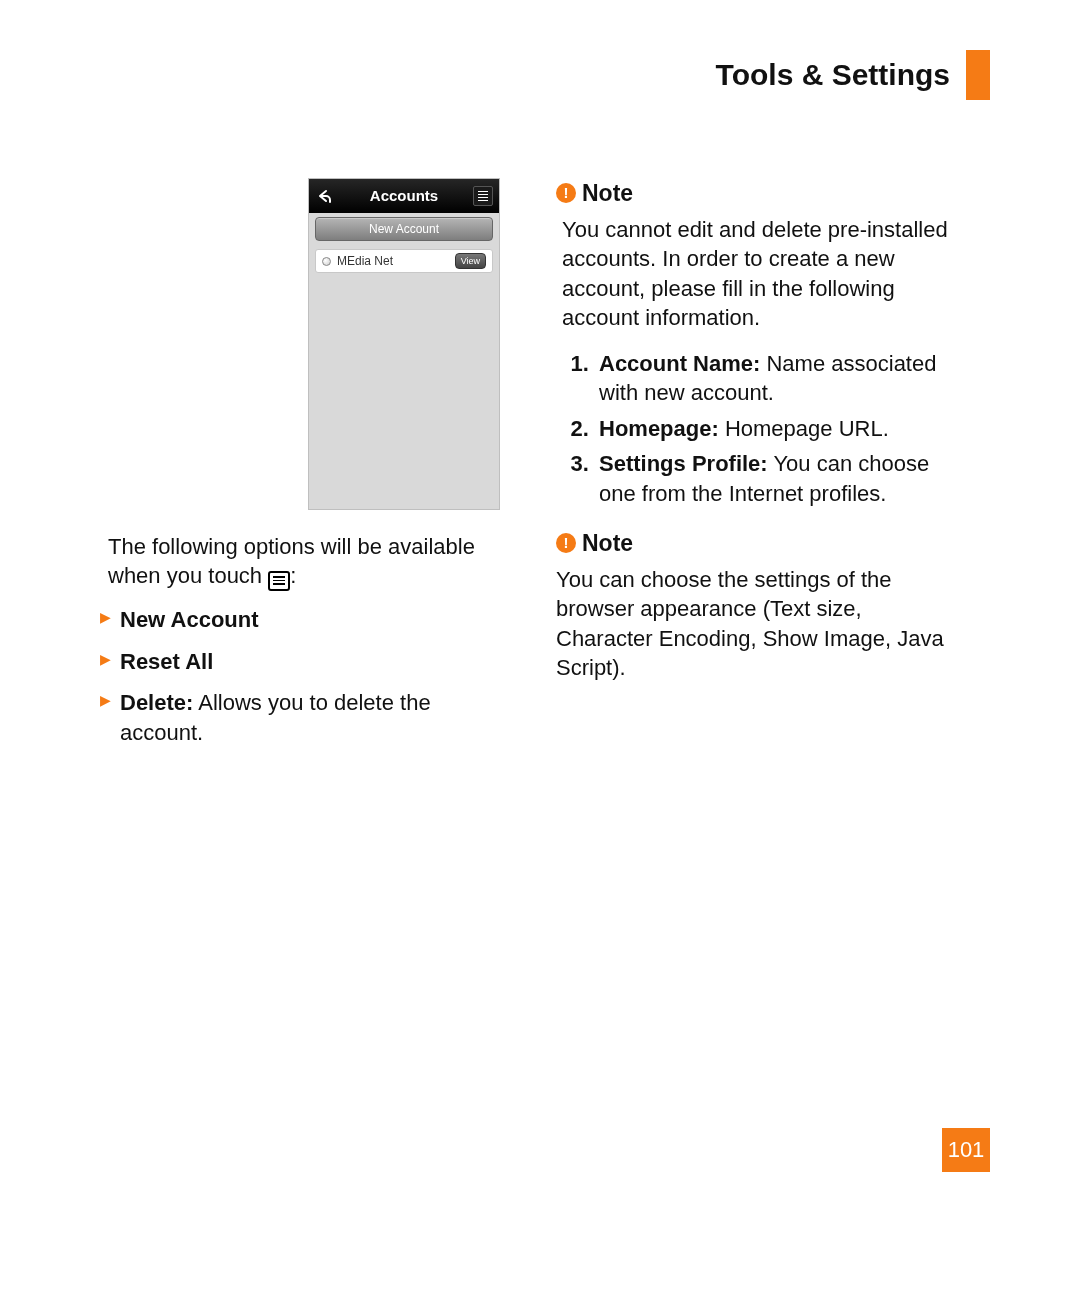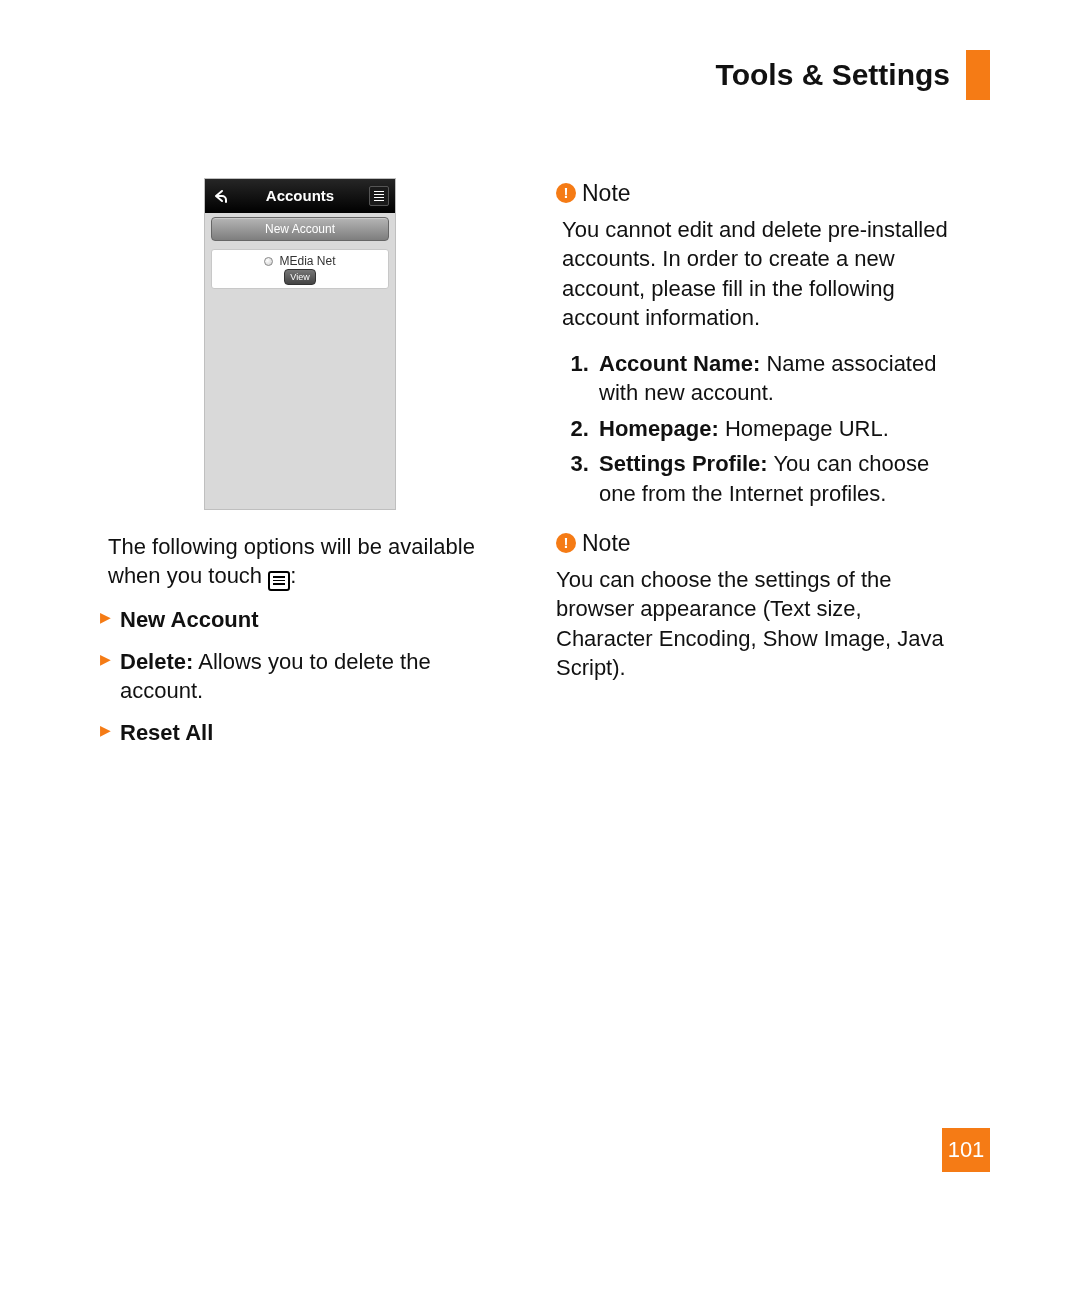--- a/index.html
+++ b/index.html
@@ -47,21 +47,21 @@
   .col {
     width: 400px;
     font-size: 22px;
     line-height: 1.34;
     font-family: "Helvetica Neue", Helvetica, Arial, sans-serif;
     font-weight: 300;
   }
   .col b { font-weight: 700; }
 
   
-  .phone-wrap { display:flex; justify-content:center; margin-bottom: 22px; }
+  .phone-wrap { display:flex; justify-content:flex-end; margin-bottom: 22px; }
   .phone {
     width: 192px;
     height: 332px;
     background: #d9d9d9;
     border: 1px solid #bfbfbf;
   }
   .phone-top {
     height: 34px;
     background: linear-gradient(#262626, #000);
     display: flex;
@@ -111,21 +111,20 @@
     margin:4px 6px;
     background:#fff;
     border:1px solid #c8c8c8;
     border-radius:3px;
     padding:3px 6px;
     display:flex;
     align-items:center;
     justify-content:space-between;
     font-size:12px;
     color:#333;
-    flex-direction:column;
   }
   .list-row .radio{
     width:9px;height:9px;border:1px solid #888;border-radius:50%;margin-right:6px;display:inline-block;
     background: radial-gradient(circle at 35% 35%, #fff, #ccc);
   }
   .view-btn{
     background: linear-gradient(#777,#444);
     color:#fff;
     font-size:9px;
     padding:1px 5px;
@@ -170,21 +169,21 @@
     gap:6px;
     margin: 0 0 6px 0;
   }
   .note-icon{
     width:20px;height:20px;border-radius:50%;
     background:#f57b15;
     color:#fff;
     display:flex;align-items:center;justify-content:center;
     font-size:15px;font-weight:800;font-family:Arial,sans-serif;
   }
-  .note-label{ font-weight:400; font-size:23px; }
+  .note-label{ font-weight:700; font-size:23px; }
   .note-body { margin: 0 0 16px 6px; }
 
   ol.num { margin:0 0 20px 6px; padding-left:22px; }
   ol.num li { margin:6px 11px; padding-left:4px;}
   ol.num li::marker { font-weight:700; }
   .li-head { font-weight:700; }
 
   .section-h { font-style: italic; font-size:24px; color:#4a4a4a; margin: 14px 0 10px 0; font-weight:400;}
 
   .page-num {
@@ -239,22 +238,22 @@
         </div>
       </div>
 
       <div class="intro">
         <span>The following options will be available when you touch </span>
         <span class="menu-icon"></span><span>:</span>
       </div>
 
       <ul class="b-list">
         <li><b>New Account</b></li>
+        <li><b>Reset All</b></li>
         <li><b>Delete:</b><span> Allows you to delete the account.</span></li>
-        <li><b>Reset All</b></li>
       </ul>
 
     </div>
 
     <div class="col">
 
       <div class="note-h">
         <span class="note-icon">!</span>
         <span class="note-label">Note</span>
       </div>

